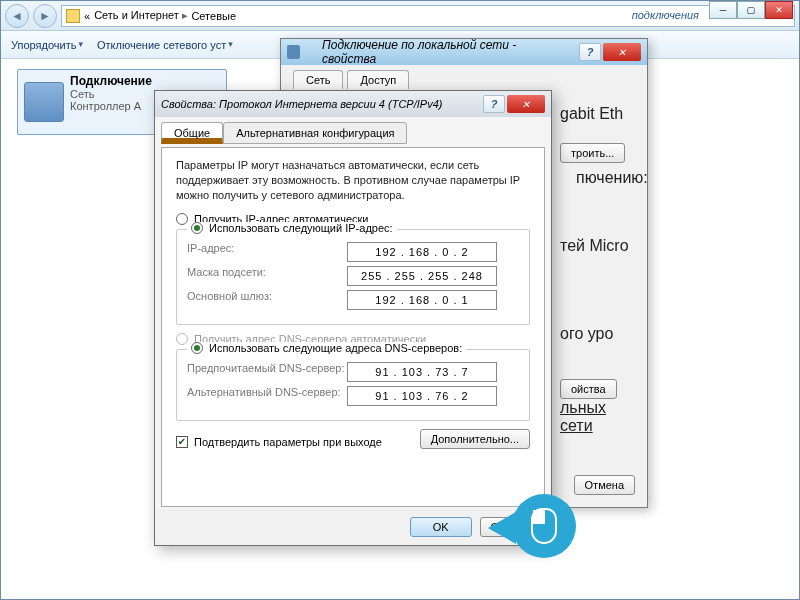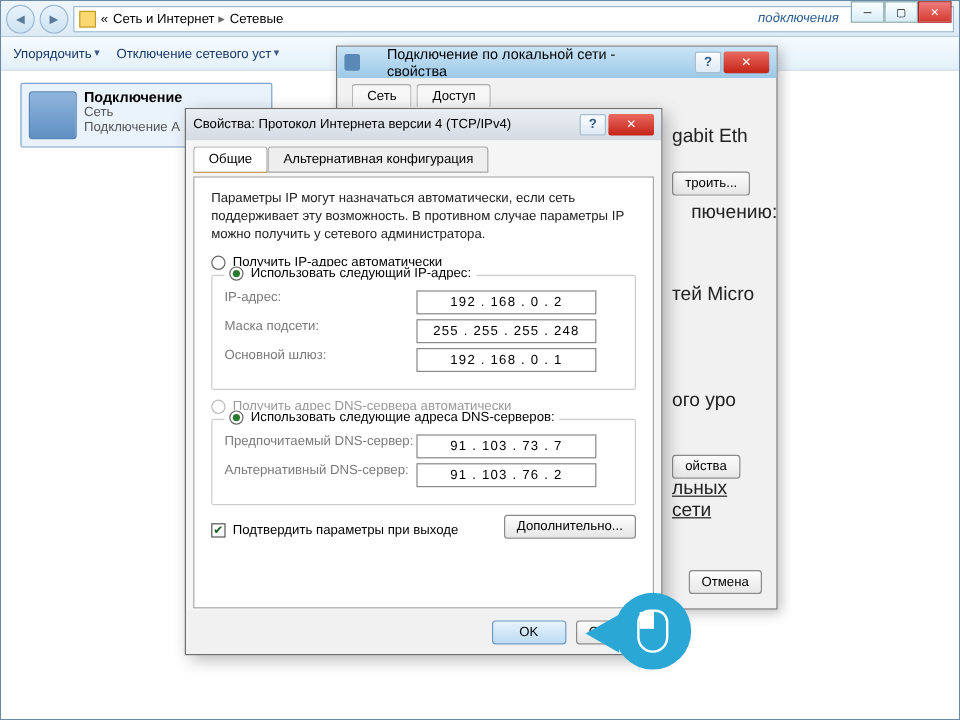--- a/index.html
+++ b/index.html
@@ -16,31 +16,31 @@
   .win-controls { position:absolute; top:0; right:6px; display:flex; gap:0;}
   .wc { width:28px; height:18px; border:1px solid #8aa; background:linear-gradient(#fafeff,#d9ecf7); display:flex; align-items:center; justify-content:center; font-size:9px;}
   .wc.min::before{content:"─";}
   .wc.max::before{content:"▢";}
   .wc.close { background:linear-gradient(#f07b7b,#d23a2f); color:#fff; border-color:#a22;}
   .wc.close::before{content:"✕";}
   .explorer-toolbar { height:28px; background:linear-gradient(#f6fbff,#e4f0f9); border-bottom:1px solid #c5d7e5; display:flex; align-items:center; gap:14px; padding:0 10px; color:#15386b;}
   .toolbar-item { display:flex; align-items:flex-start; gap:2px;}
   .toolbar-item::after { content:" ▾"; color:#3a5b85; font-size:9px;}
   .explorer-body { position:absolute; top:58px; left:0; right:0; bottom:0; background:#fff;}
-  .conn-item { position:absolute; left:16px; top:10px; width:210px; height:54px; border:1px solid #7da2ce; background:#eaf3fb; border-radius:2px; display:flex; padding:4px 6px; gap:6px;}
+  .conn-item { position:absolute; left:16px; top:10px; width:210px; height:66px; border:1px solid #7da2ce; background:#eaf3fb; border-radius:2px; display:flex; padding:4px 6px; gap:6px;}
   .conn-icon { width:40px; height:40px; background:linear-gradient(#8fb5dd,#5f90c4); border:1px solid #5a85b3; border-radius:3px; align-self:center;}
   .conn-text .t1 { font-weight:bold; font-size:12px;}
   .conn-text .t2, .conn-text .t3 { color:#555; font-size:11px;}
 
   
   .prop-parent {
     position:absolute; left:280px; top:38px; width:368px; height:470px;
     background:#f1f1f1; border:1px solid #7a7a7a; box-shadow:3px 3px 10px rgba(0,0,0,0.25);
   }
-  .titlebar { height:26px; display:flex; align-items:center; padding:0 6px; gap:22px;}
+  .titlebar { height:26px; display:flex; align-items:center; padding:0 6px; gap:22px;font-style:italic;}
   .titlebar.aero { background:linear-gradient(#c9e4f6,#9cc9e8); color:#000;}
   .titlebar .sys { width:14px; height:14px; background:#5b89b7; border-radius:2px;}
   .titlebar .ttl { font-size:12px;}
   .tb-ctl { margin-left:auto; display:flex; gap:2px;}
   .tb-close { width:38px; height:18px; border-radius:2px; background:linear-gradient(#ea6a5f,#c42318); color:#fff; display:flex; align-items:center; justify-content:center; font-size:10px;}
   .tb-help { width:22px; height:18px; border-radius:2px; background:linear-gradient(#fcfdfe,#dde9f3); border:1px solid #a7bdd0; display:flex; align-items:center; justify-content:center; color:#2a5b8c; font-weight:bold;}
   .prop-parent .tabs-row { height:24px; padding-left:12px; display:flex; gap:4px; align-items:flex-end;}
   .parent-tab { padding:3px 12px; border:1px solid #aaa; border-bottom:none; background:#f7f7f7; border-radius:3px 3px 0 0; font-size:11px;}
   .right-strip { position:absolute; right:12px; top:60px; width:75px;}
   .rs-text { font-size:16px; color:#222; margin-top:6px;}
@@ -49,21 +49,21 @@
 
   
   .ipv4 {
     position:absolute; left:154px; top:90px; width:398px; height:456px;
     background:#f1f1f1; border:1px solid #6f6f6f; box-shadow:4px 4px 14px rgba(0,0,0,0.3);
   }
   .ipv4 .titlebar { background:linear-gradient(#e9eef3,#d4dbe2);}
   .ipv4-body { position:absolute; top:26px; left:0; right:0; bottom:0; background:#f5f5f5;}
   .tabs2 { height:26px; padding:4px 6px 0 6px; display:flex; gap:0;}
   .tab2 { padding:4px 12px; border:1px solid #a8a8a8; background:#eee; border-radius:3px 3px 0 0; font-size:11px; position:relative; top:1px;}
-  .tab2.active { background:#fff; border-bottom:1px solid #a16207; z-index:2;}
+  .tab2.active { background:#fff; border-bottom:6px solid #a16207; z-index:2;}
   .panel { position:absolute; left:6px; right:6px; top:30px; bottom:38px; background:#fff; border:1px solid #a8a8a8; padding:10px 14px;}
   .info { color:#222; line-height:1.35; margin-bottom:10px;}
   .radio-row { display:flex; align-items:center; gap:6px; margin:4px 0;}
   .radio { width:12px; height:12px; border:1px solid #666; border-radius:50%; display:inline-flex; align-items:center; justify-content:center; background:#fff;}
   .radio.sel::after { content:""; width:6px; height:6px; background:#2a7a2f; border-radius:50%;}
   .radio.dis { border-color:#bbb;}
   .dis-text { color:#9a9a9a;}
   .grp { border:1px solid #ccc; border-radius:2px; padding:8px 24px 10px 10px; margin:4px 0 8px 0; position:relative;}
   .grp-legend { position:absolute; top:-8px; left:10px; background:#fff; padding:0 4px; display:flex; align-items:center; gap:6px;}
   .field-row { display:flex; align-items:flex-start; margin:4px 0;}
@@ -109,21 +109,21 @@
     <div class="toolbar-item">
         <span>Отключение сетевого уст</span>
       </div>
   </div>
   <div class="explorer-body">
     <div class="conn-item">
       <div class="conn-icon"></div>
       <div class="conn-text">
         <div class="t1">Подключение</div>
         <div class="t2">Сеть</div>
-        <div class="t3">Подключение A</div>
+        <div class="t3">Контроллер A</div>
       </div>
     </div>
   </div>
 </div>
 
 <div class="prop-parent">
   <div class="titlebar aero">
     <div class="sys"></div>
     <div class="ttl">Подключение по локальной сети - свойства</div>
     <div class="tb-ctl">

